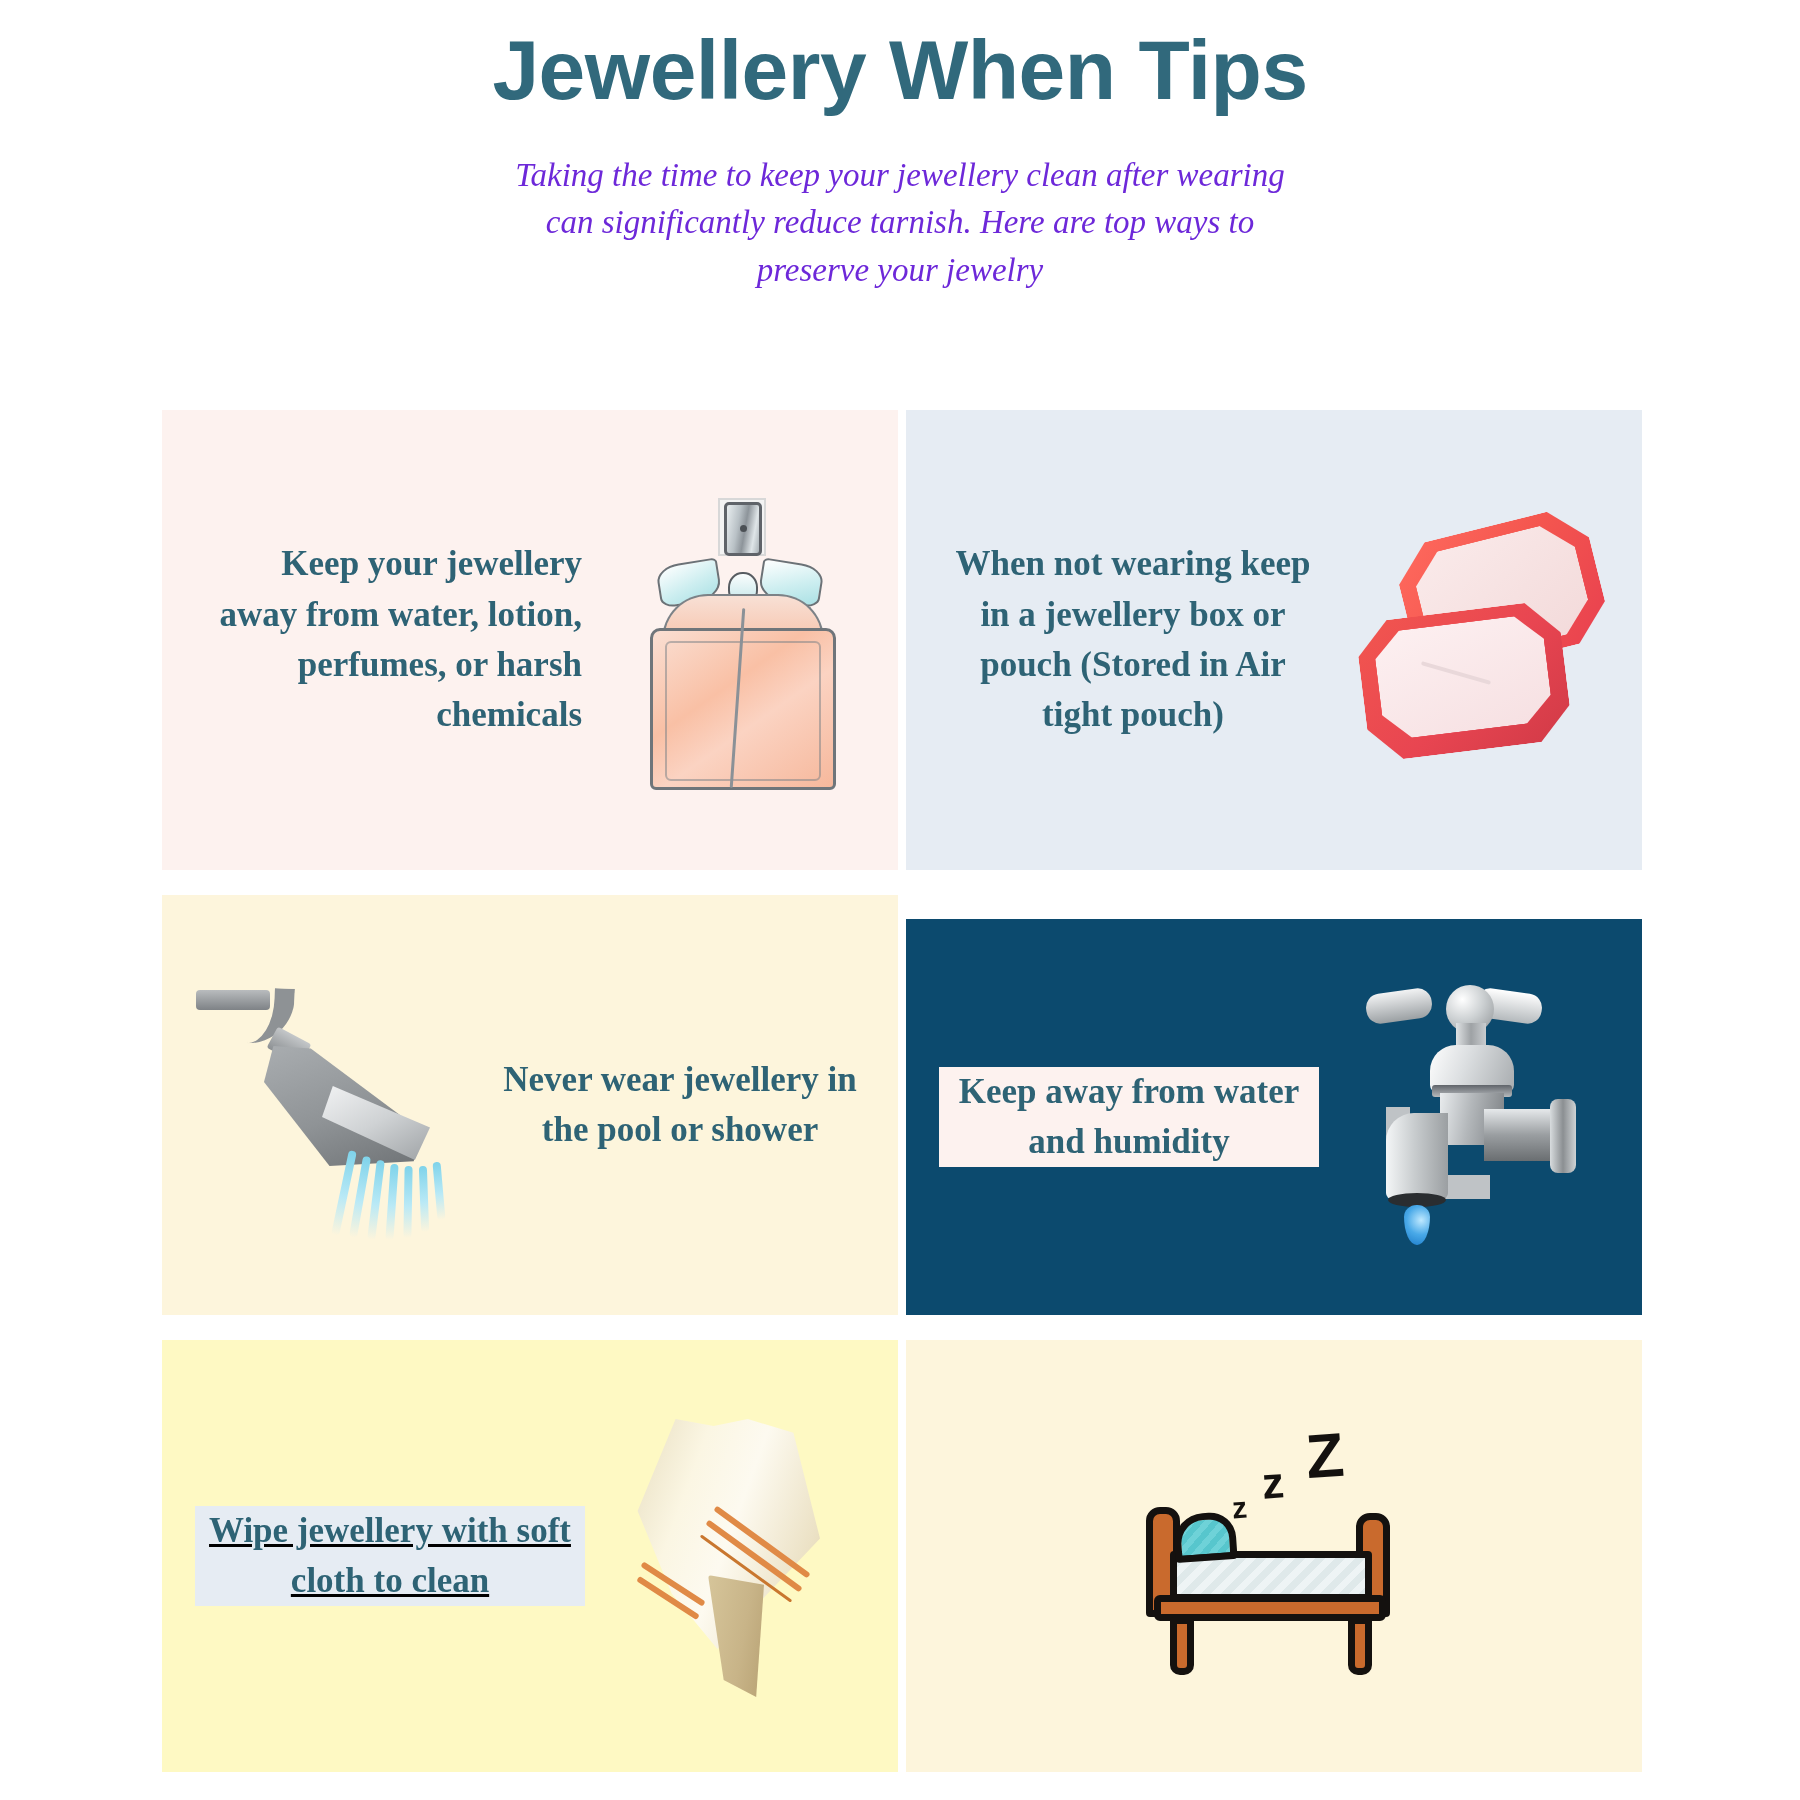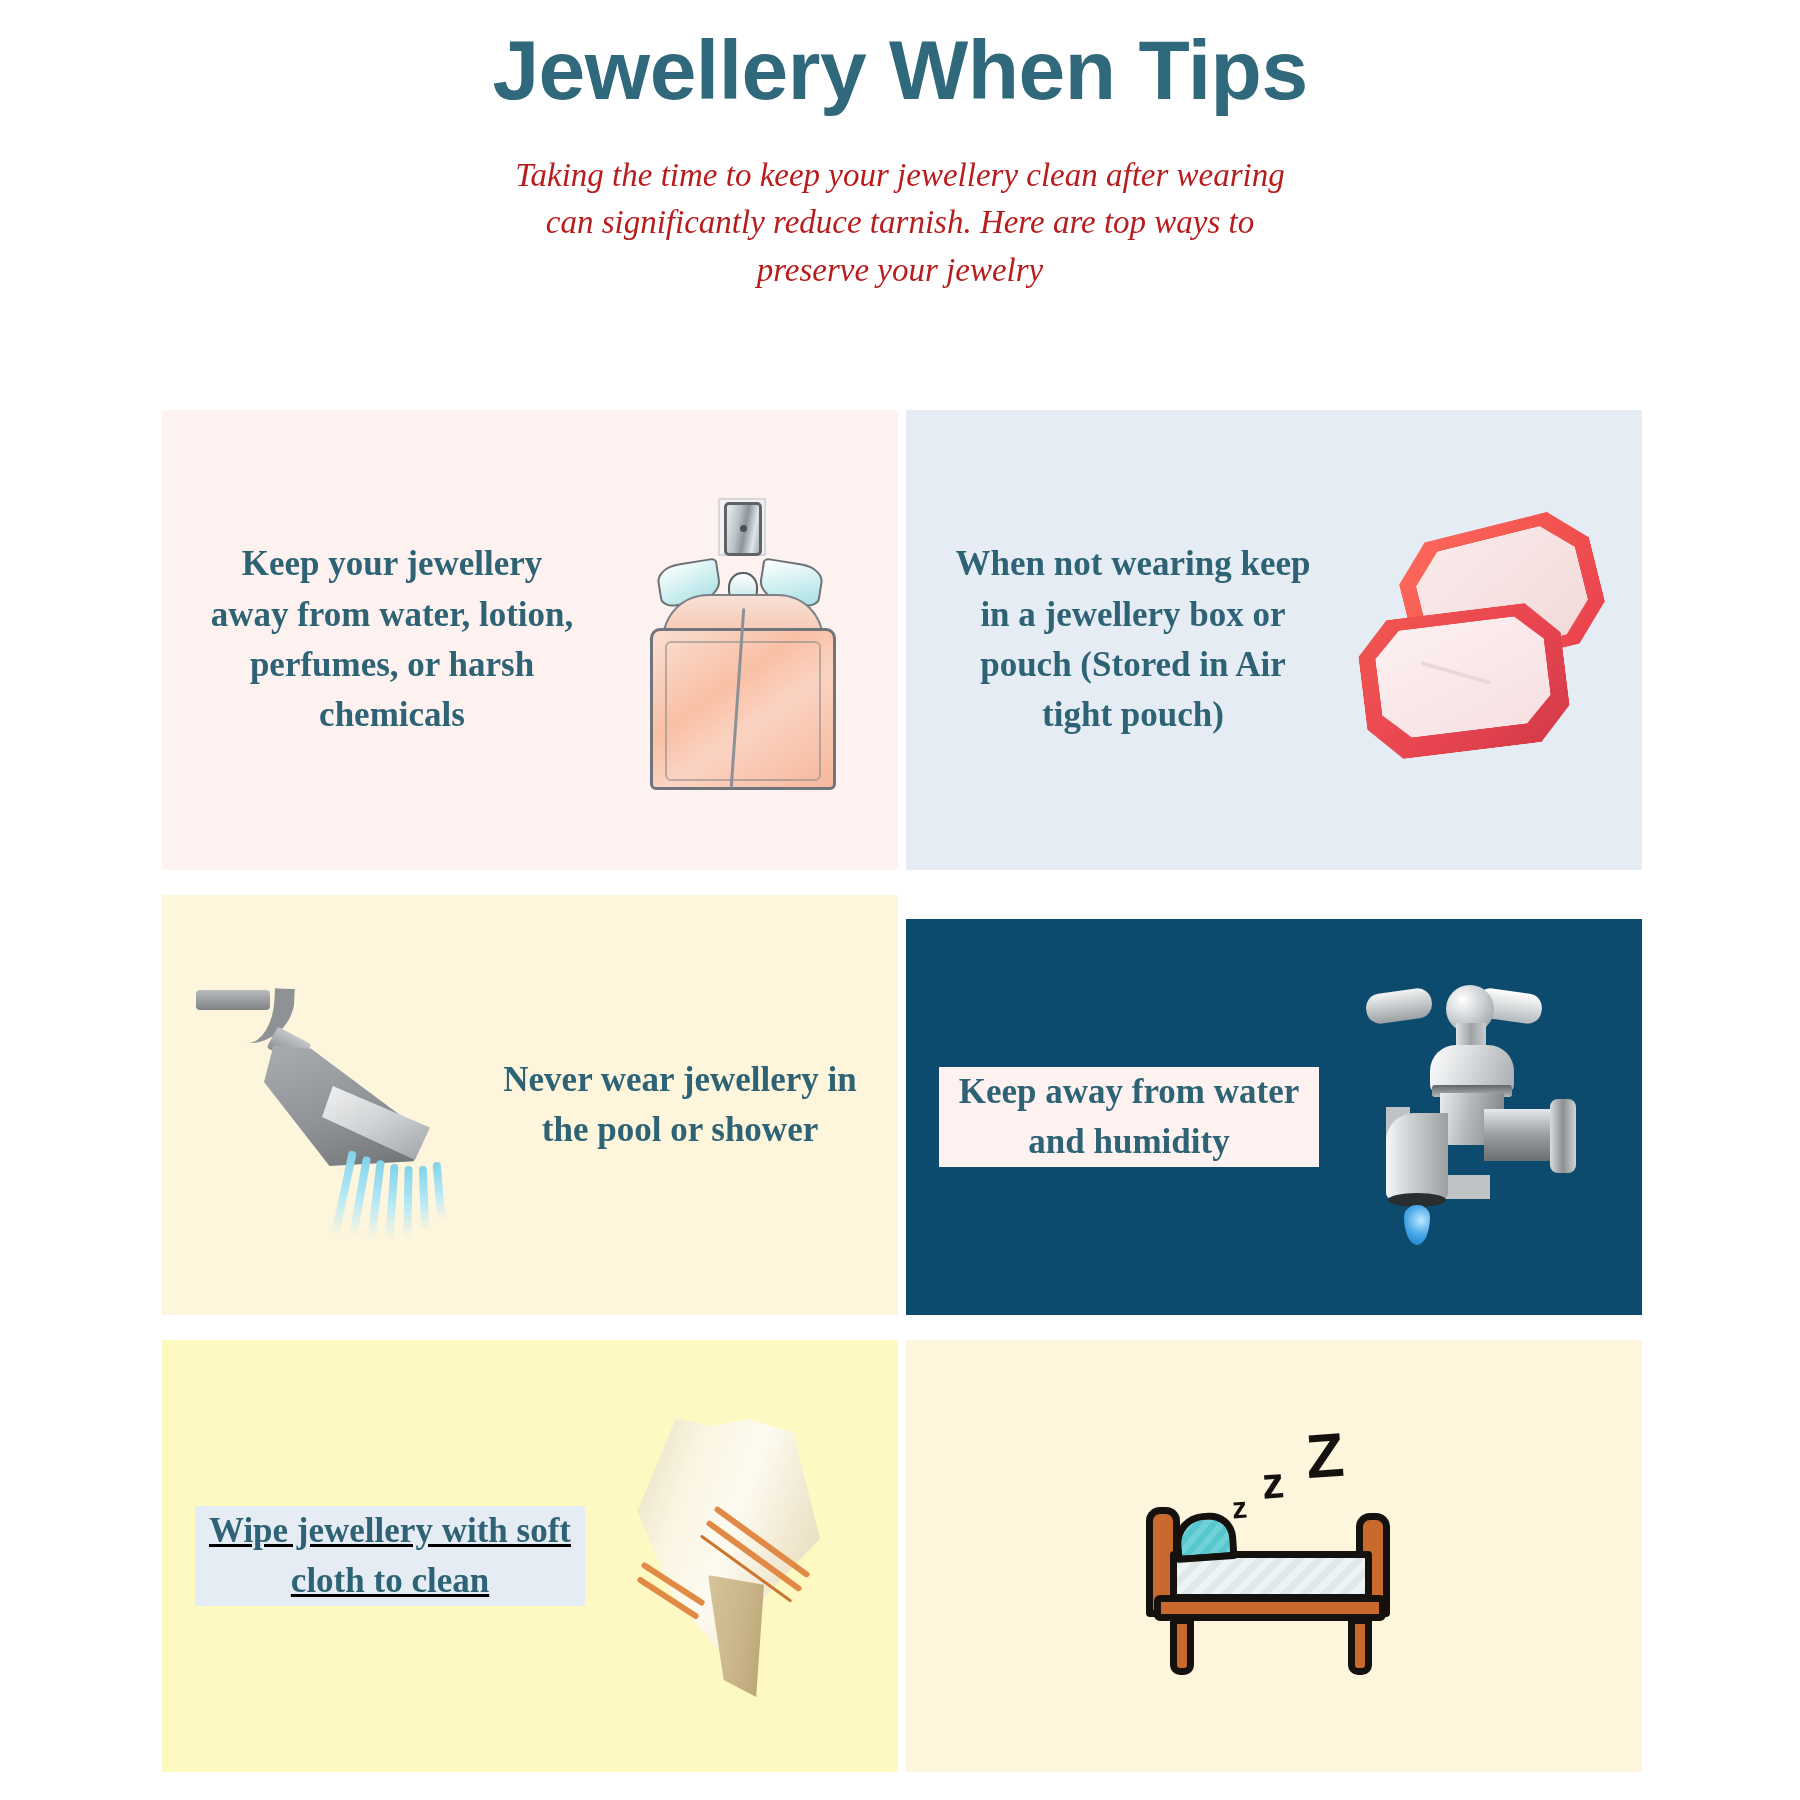--- a/index.html
+++ b/index.html
@@ -21,21 +21,21 @@
     letter-spacing: -0.5px;
     color: #31697c;
   }
   .subtitle {
     margin: 38px auto 2px;
     width: 800px;
     font-family: "Liberation Serif", serif;
     font-style: italic;
     font-size: 33px;
     line-height: 1.43;
-    color: #b91c1c;
+    color: #6d28d9;
   }
 
   
   .grid {
     position: absolute;
     left: 162px;
     top: 410px;
     width: 1476px;
     display: grid;
     grid-template-columns: 736px 736px;
@@ -63,21 +63,21 @@
     padding: 0 10px;
   }
   .card-art {
     display: flex;
     align-items: center;
     justify-content: center;
     flex: none;
   }
 
   
-  .c1 .card-text { width: 400px; margin-left: 24px; }
+  .c1 .card-text { width: 400px; margin-left: 24px; text-align: right; }
   .c1 .card-art  { width: 300px; height: 330px; }
 
   .perfume { position: relative; width: 220px; height: 300px; }
   .pf-neck {
     position: absolute; left: 86px; top: 8px; width: 48px; height: 58px;
     background: #f3f3f3; border: 2px solid #d8d8d8;
   }
   .pf-cap {
     position: absolute; left: 92px; top: 12px; width: 38px; height: 54px;
     border: 3px solid #5f6369; border-radius: 5px;

